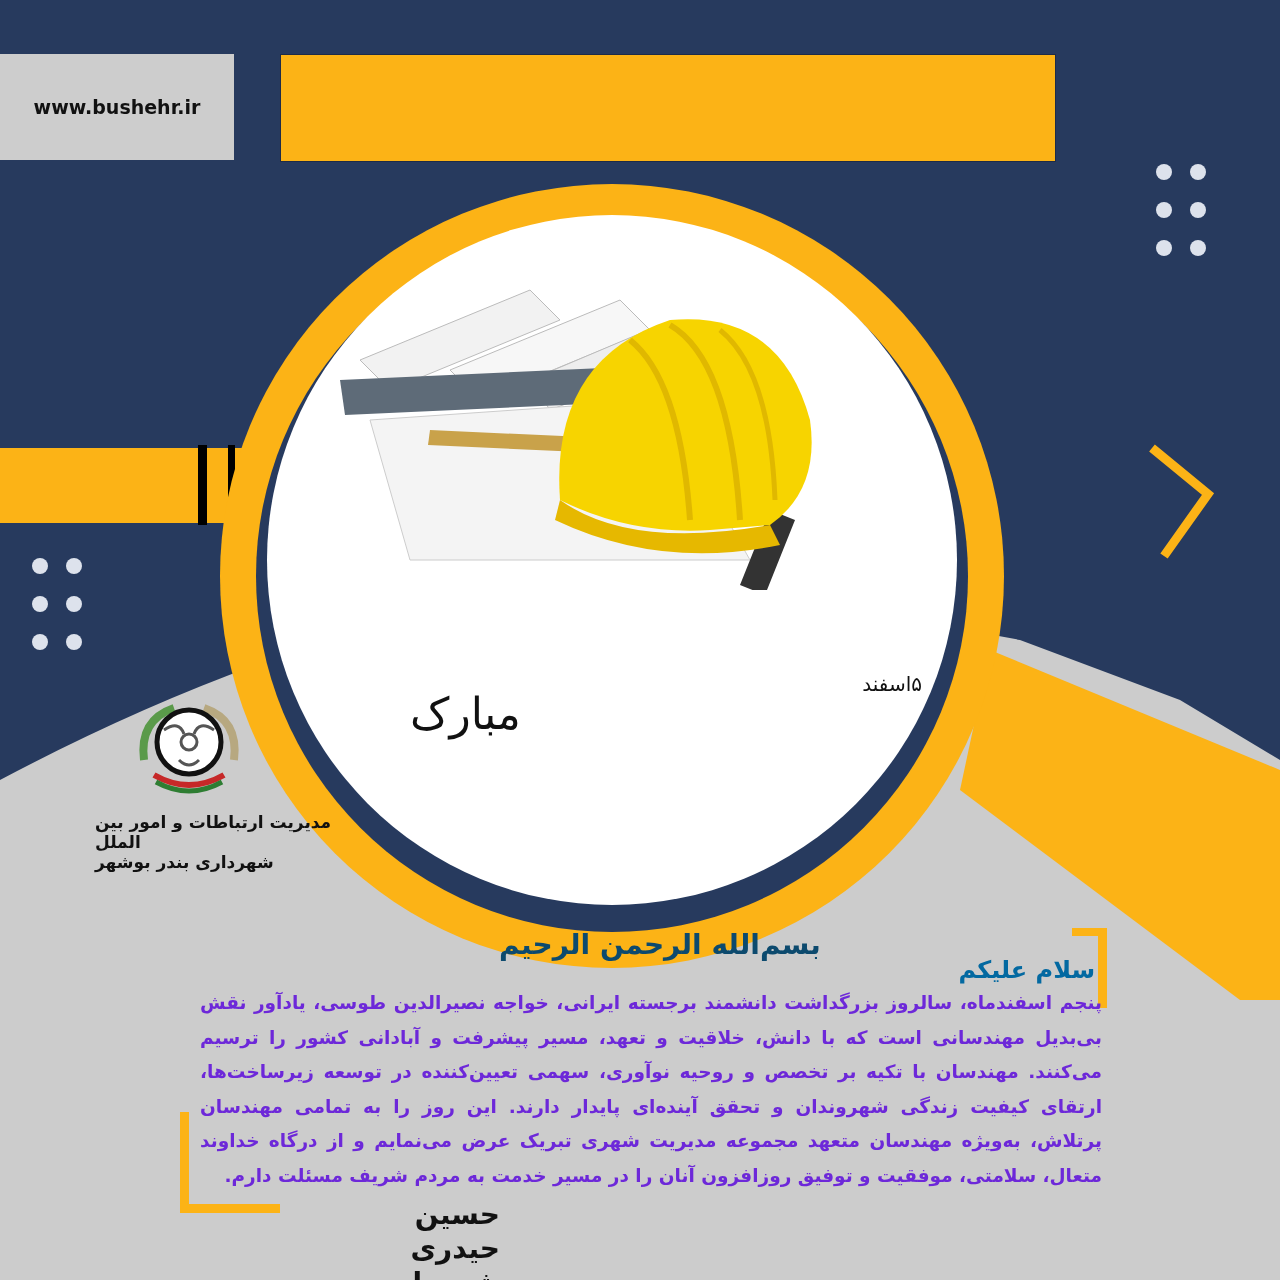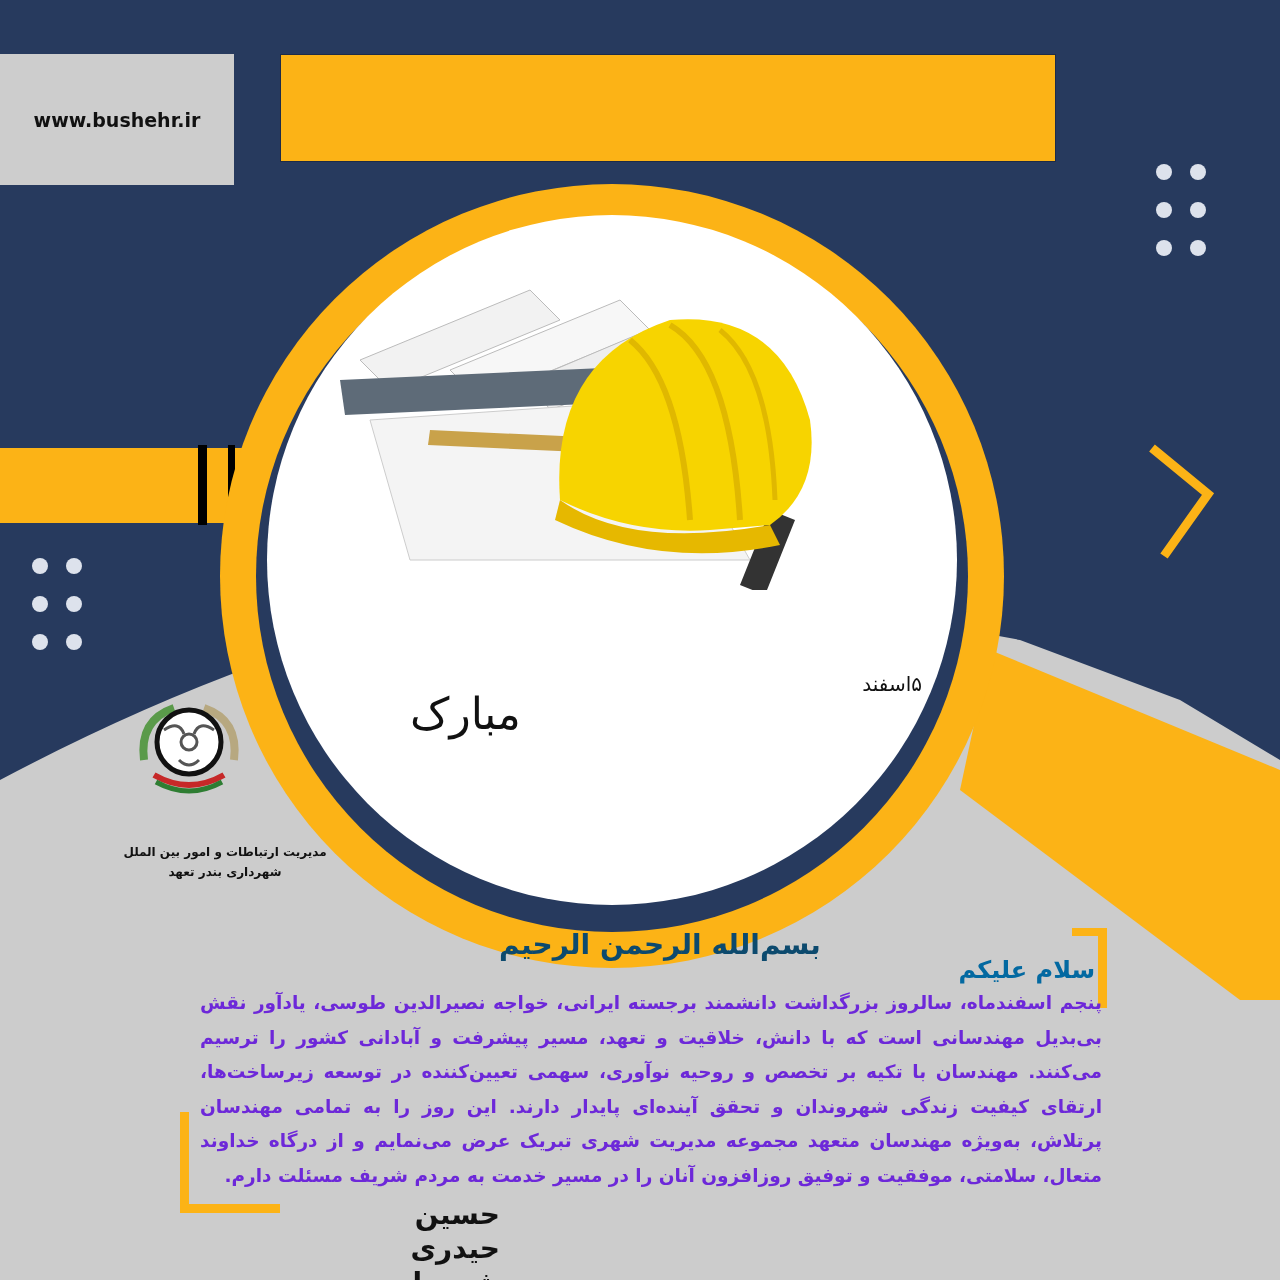--- a/index.html
+++ b/index.html
@@ -1,24 +1,24 @@
 <!DOCTYPE html>
 <html><head>
 <meta charset="utf-8">
 <style>
   html, body { margin:0; padding:0; }
   body { width:1280px; height:1280px; position:relative; overflow:hidden; background:#cccccc; font-family:"DejaVu Sans", sans-serif; }
   .abs { position:absolute; }
   #bg-svg { position:absolute; left:0; top:0; width:1280px; height:1280px; }
-  .url-box { left:0; top:54px; width:234px; height:131px; background:#cdcdcd; display:flex; align-items:center; justify-content:center; font-family:"DejaVu Sans", sans-serif; font-weight:bold; font-size:19px; color:#111; }
+  .url-box { left:0; top:54px; width:234px; height:106px; background:#cdcdcd; display:flex; align-items:center; justify-content:center; font-family:"DejaVu Sans", sans-serif; font-weight:bold; font-size:19px; color:#111; }
   .title-box { left:280px; top:54px; width:776px; height:108px; background:#fcb316; border:1px solid #1e2b47; box-sizing:border-box; display:flex; flex-direction:column; align-items:center; justify-content:center; direction:rtl; }
   .title-line { font-family:"DejaVu Sans", sans-serif; font-weight:bold; font-size:30px; color:#111; line-height:40px; }
   .dots { display:grid; grid-template-columns:16px 16px; column-gap:18px; row-gap:22px; }
   .dot { width:16px; height:16px; border-radius:50%; background:#dde2ec; }
-  .logo-caption { left:95px; top:812px; width:260px; text-align:center; direction:rtl; font-weight:bold; font-size:12px; color:#111; line-height:20px;margin-top:30px; }
+  .logo-caption { left:95px; top:812px; width:260px; text-align:left; direction:rtl; font-weight:bold; font-size:17px; color:#111; line-height:20px; }
   .rozmohandes { direction:rtl; color:#111; }
   .basmala { left:470px; top:928px; width:380px; text-align:center; direction:rtl; font-weight:bold; font-size:28px; color:#0c4a6e; }
   .salam { left:940px; top:956px; width:155px; text-align:right; direction:rtl; font-weight:bold; font-size:24px; color:#0369a1; }
   .body-text { left:200px; top:986px; width:902px; direction:rtl; text-align:justify; text-align-last:right; font-weight:bold; font-size:18.5px; line-height:34.5px; color:#6d28d9; }
   .signature { left:330px; top:1198px; width:170px; direction:rtl; text-align:right; font-weight:bold; font-size:28px; line-height:34px; color:#111; }
 </style>
 </head>
 <body>
 
 <svg id="bg-svg" viewBox="0 0 1280 1280" xmlns="http://www.w3.org/2000/svg">
@@ -109,21 +109,21 @@
   <path d="M10,60 Q5,20 40,8" stroke="#5a9a4a" stroke-width="8" fill="none"></path>
   <path d="M100,60 Q105,20 70,8" stroke="#b7a880" stroke-width="8" fill="none"></path>
   <circle cx="55" cy="42" r="32" fill="#fff" stroke="#111" stroke-width="5"></circle>
   <circle cx="55" cy="42" r="8" fill="none" stroke="#555" stroke-width="3"></circle>
   <path d="M30,30 Q45,20 50,34 M80,30 Q65,20 60,34 M45,60 Q55,70 65,60" stroke="#555" stroke-width="3" fill="none"></path>
   <path d="M20,75 Q55,95 90,75" stroke="#c62828" stroke-width="6" fill="none"></path>
   <path d="M22,82 Q55,100 88,82" stroke="#2e7d32" stroke-width="5" fill="none"></path>
 </svg>
 <div class="abs logo-caption">
   <div>مدیریت ارتباطات و امور بین الملل</div>
-  <div>شهرداری بندر تعهد</div>
+  <div>شهرداری بندر بوشهر</div>
 </div>
 
 <div class="abs basmala">بسم‌الله الرحمن الرحیم</div>
 <div class="abs salam">سلام علیکم</div>
 <div class="abs body-text">پنجم اسفندماه، سالروز بزرگداشت دانشمند برجسته ایرانی، خواجه نصیرالدین طوسی، یادآور نقش بی‌بدیل مهندسانی است که با دانش، خلاقیت و تعهد، مسیر پیشرفت و آبادانی کشور را ترسیم می‌کنند. مهندسان با تکیه بر تخصص و روحیه نوآوری، سهمی تعیین‌کننده در توسعه زیرساخت‌ها، ارتقای کیفیت زندگی شهروندان و تحقق آینده‌ای پایدار دارند. این روز را به تمامی مهندسان پرتلاش، به‌ویژه مهندسان متعهد مجموعه مدیریت شهری تبریک عرض می‌نمایم و از درگاه خداوند متعال، سلامتی، موفقیت و توفیق روزافزون آنان را در مسیر خدمت به مردم شریف مسئلت دارم.</div>
 <div class="abs signature">
   <div>حسین حیدری</div>
   <div>شهردار بوشهر</div>
 </div>
 

